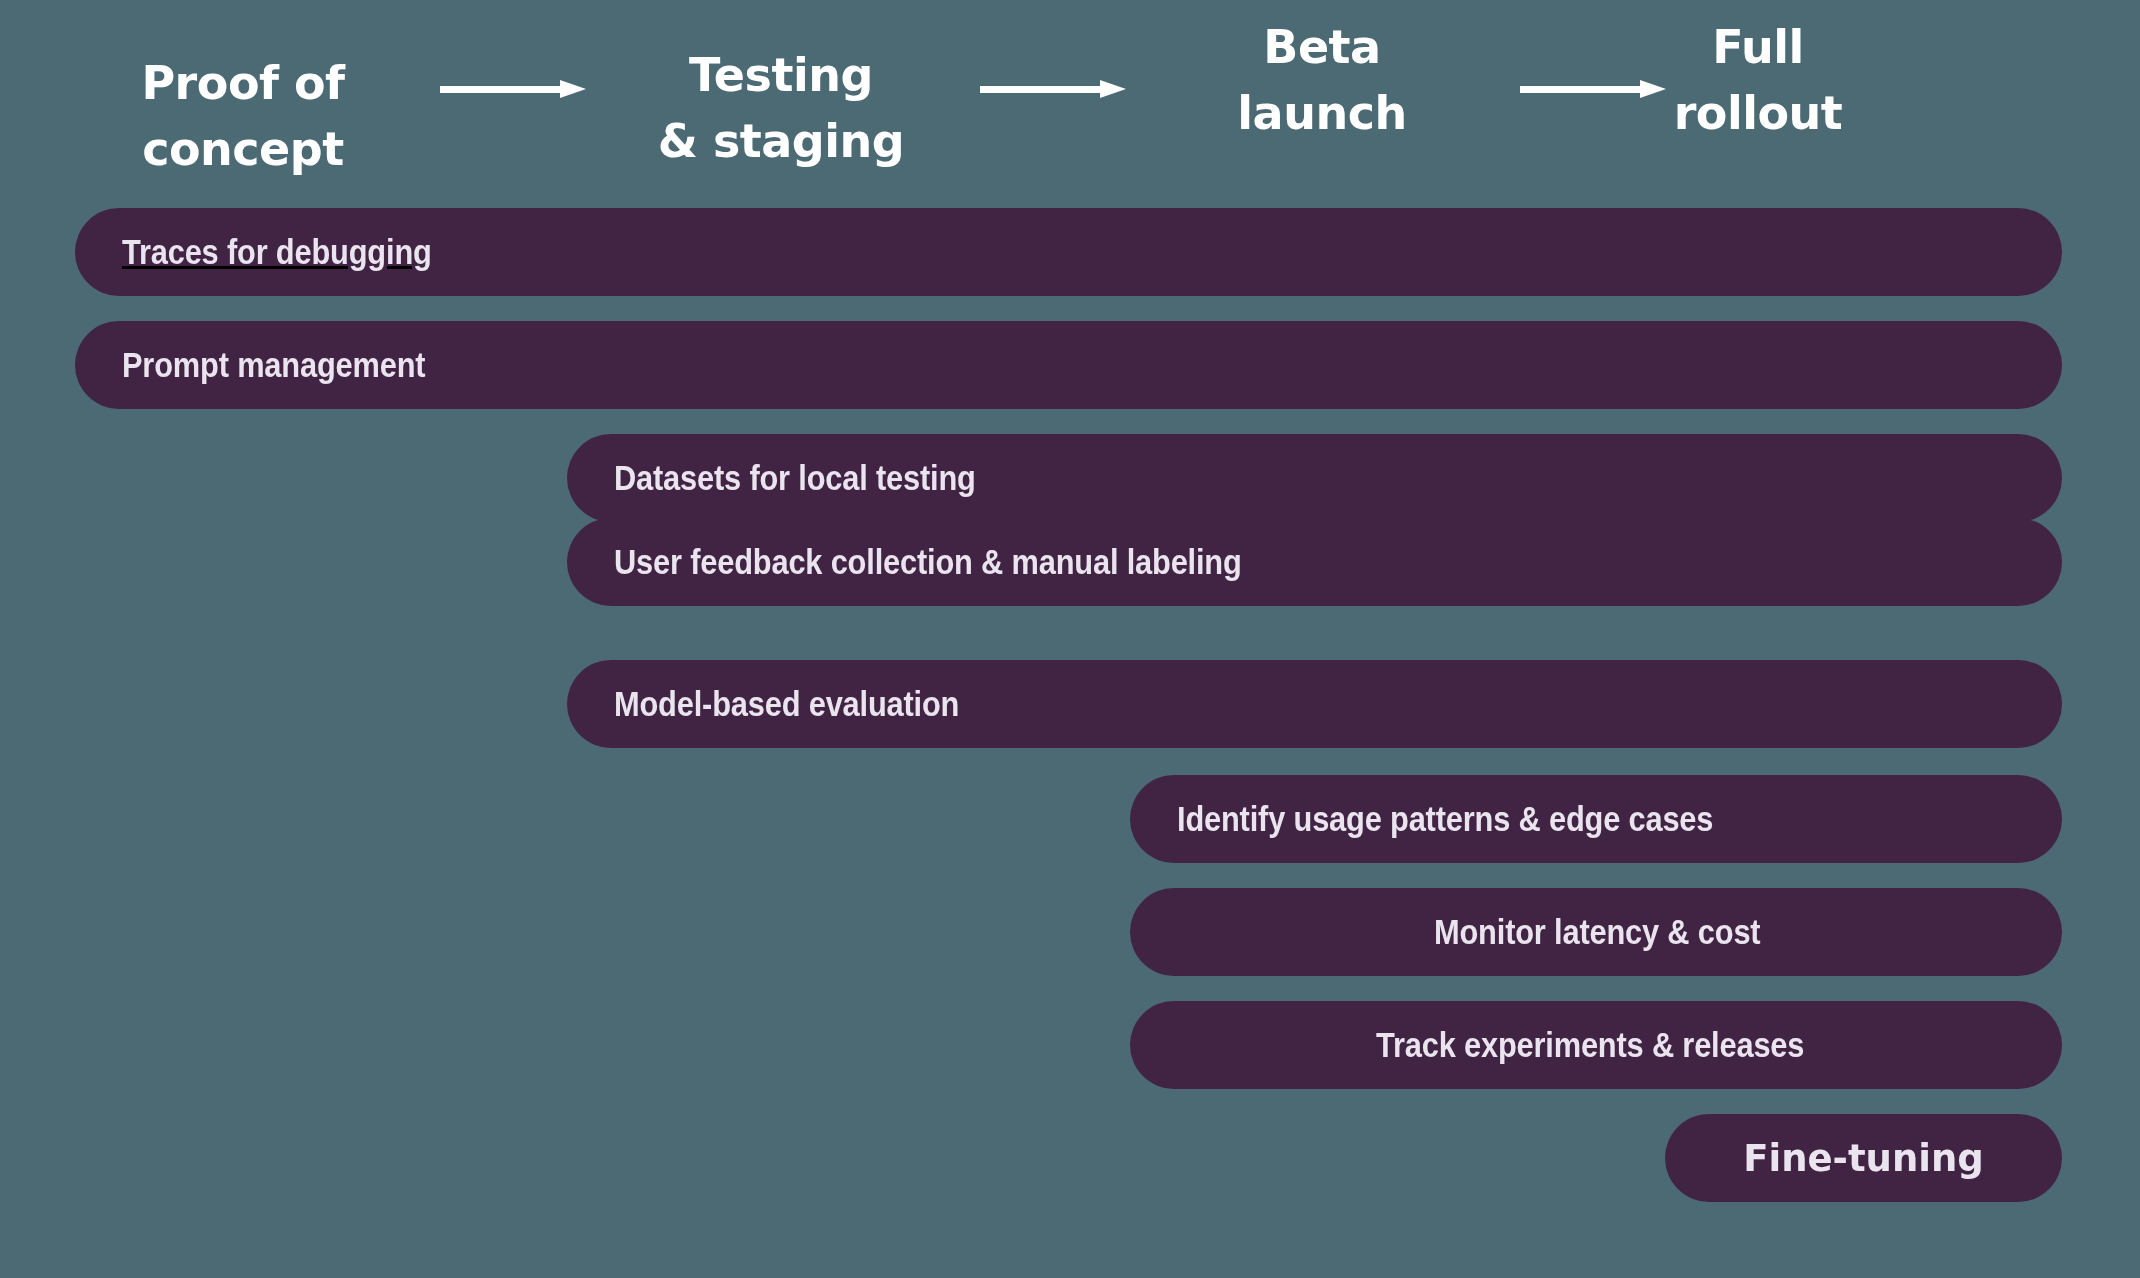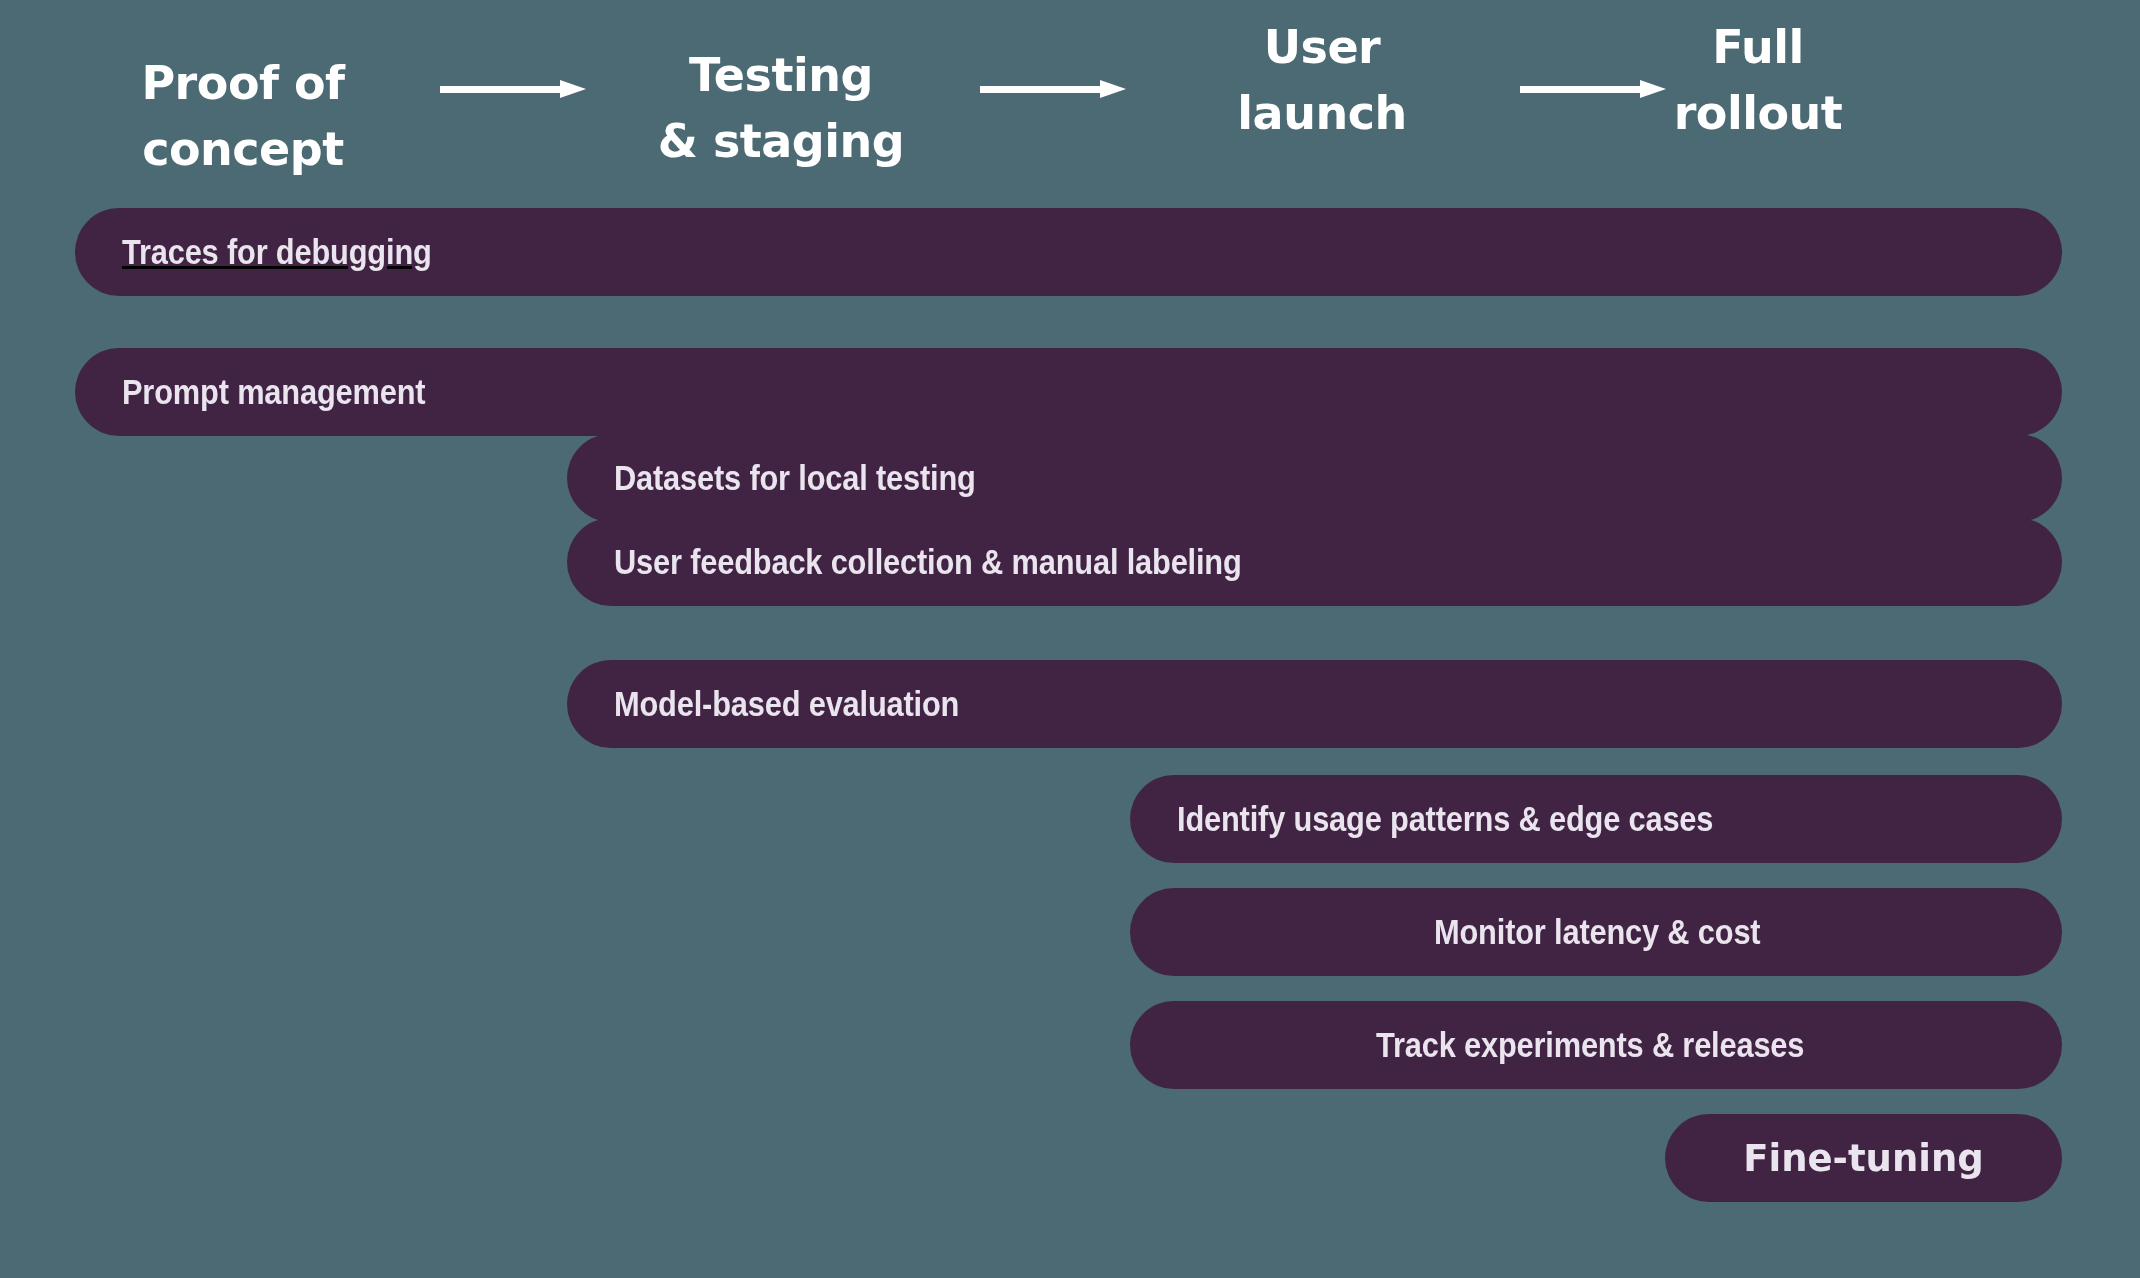--- a/index.html
+++ b/index.html
@@ -84,21 +84,21 @@
 </style>
 </head>
 <body>
 
 <div id="stage">
   <div id="header-layer">
       <div class="phase-label" style="left: 243px; margin-top: 36px;">Proof of
 concept</div>
       <div class="phase-label" style="left: 781px; margin-top: 28px;">Testing
 &amp; staging</div>
-      <div class="phase-label" style="left: 1322px;">User
+      <div class="phase-label" style="left: 1322px;">Beta
 launch</div>
       <div class="phase-label" style="left: 1758px;">Full
 rollout</div>
     </div>
   <div id="arrow-layer">
       <div class="arrow" style="left: 440px; width: 146px;">
         <div class="shaft" style="width: 122px;"></div>
         <div class="head" style="left: 120px;"></div>
       </div>
       <div class="arrow" style="left: 980px; width: 146px;">
@@ -107,21 +107,21 @@
       </div>
       <div class="arrow" style="left: 1520px; width: 146px;">
         <div class="shaft" style="width: 122px;"></div>
         <div class="head" style="left: 120px;"></div>
       </div>
     </div>
   <div id="bars-layer">
       <div class="bar" style="left: 75px; width: 1987px; top: 208px; padding-left: 47px; text-decoration: underline;">
         <span class="bar-label">Traces for debugging</span>
       </div>
-      <div class="bar" style="left: 75px; width: 1987px; top: 321px; padding-left: 47px; margin-top: 27px;">
+      <div class="bar" style="left: 75px; width: 1987px; top: 321px; padding-left: 47px;">
         <span class="bar-label">Prompt management</span>
       </div>
       <div class="bar" style="left: 567px; width: 1495px; top: 434px; padding-left: 47px;">
         <span class="bar-label">Datasets for local testing</span>
       </div>
       <div class="bar" style="left: 567px; width: 1495px; top: 518px; padding-left: 47px;">
         <span class="bar-label">User feedback collection &amp; manual labeling</span>
       </div>
       <div class="bar" style="left: 567px; width: 1495px; top: 660px; padding-left: 47px;">
         <span class="bar-label">Model-based evaluation</span>

